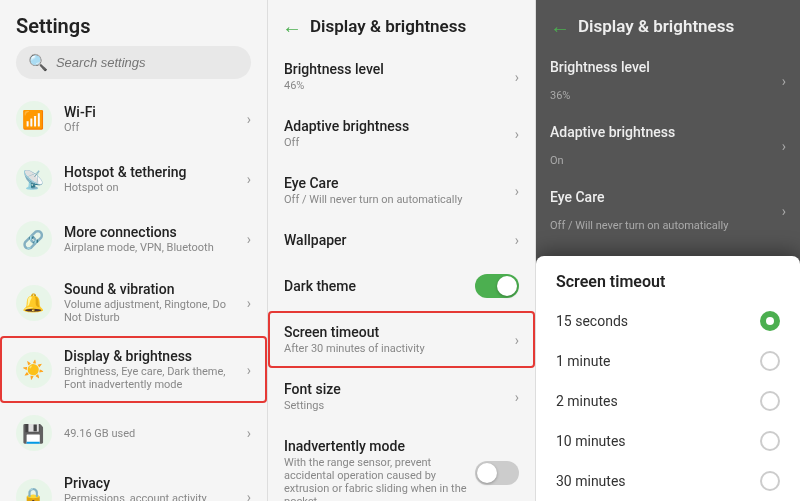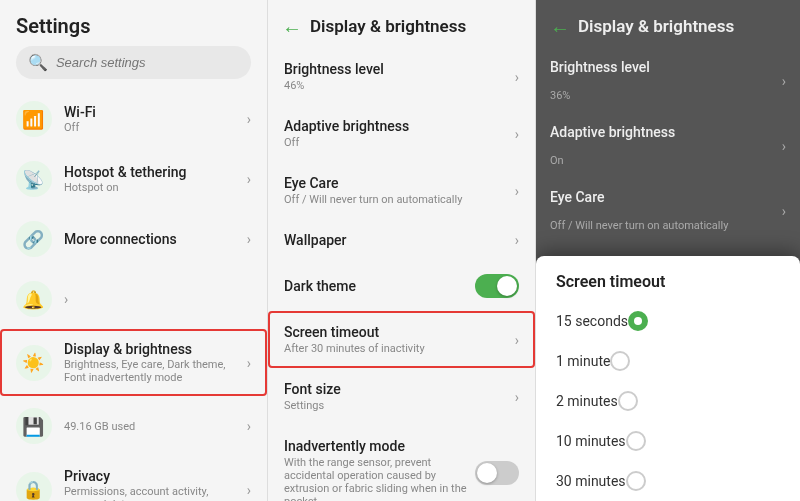--- a/index.html
+++ b/index.html
@@ -267,21 +267,21 @@
     .dialog-title {
       font-size: 16px;
       font-weight: 600;
       color: #222;
       padding: 16px 20px 10px;
     }
 
     .dialog-option {
       display: flex;
       align-items: center;
-      justify-content: flex-start;
+      justify-content: space-between;
       padding: 10px 20px;
       cursor: pointer;
     }
 
     .dialog-option .opt-label {
       font-size: 14px;
       color: #333;
     }
 
     .radio-outer {
@@ -332,25 +332,30 @@
     <div class="item-text">
       <div class="item-title">Hotspot &amp; tethering</div>
       <div class="item-sub">Hotspot on</div>
     </div>
     <span class="chevron">›</span>
   </div>
       <div class="settings-item">
     <div class="icon-wrap" style="background:#e8f5e9">🔗</div>
     <div class="item-text">
       <div class="item-title">More connections</div>
+      <div class="item-sub">Airplane mode, VPN, Bluetooth</div>
     </div>
     <span class="chevron">›</span>
   </div>
       <div class="settings-item">
     <div class="icon-wrap" style="background:#e8f5e9">🔔</div>
+    <div class="item-text">
+      <div class="item-title">Sound &amp; vibration</div>
+      <div class="item-sub">Volume adjustment, Ringtone, Do Not Disturb</div>
+    </div>
     <span class="chevron">›</span>
   </div>
       <div class="settings-item active">
     <div class="icon-wrap" style="background:#e8f5e9">☀️</div>
     <div class="item-text">
       <div class="item-title">Display &amp; brightness</div>
       <div class="item-sub">Brightness, Eye care, Dark theme, Font inadvertently mode</div>
     </div>
     <span class="chevron">›</span>
   </div>

